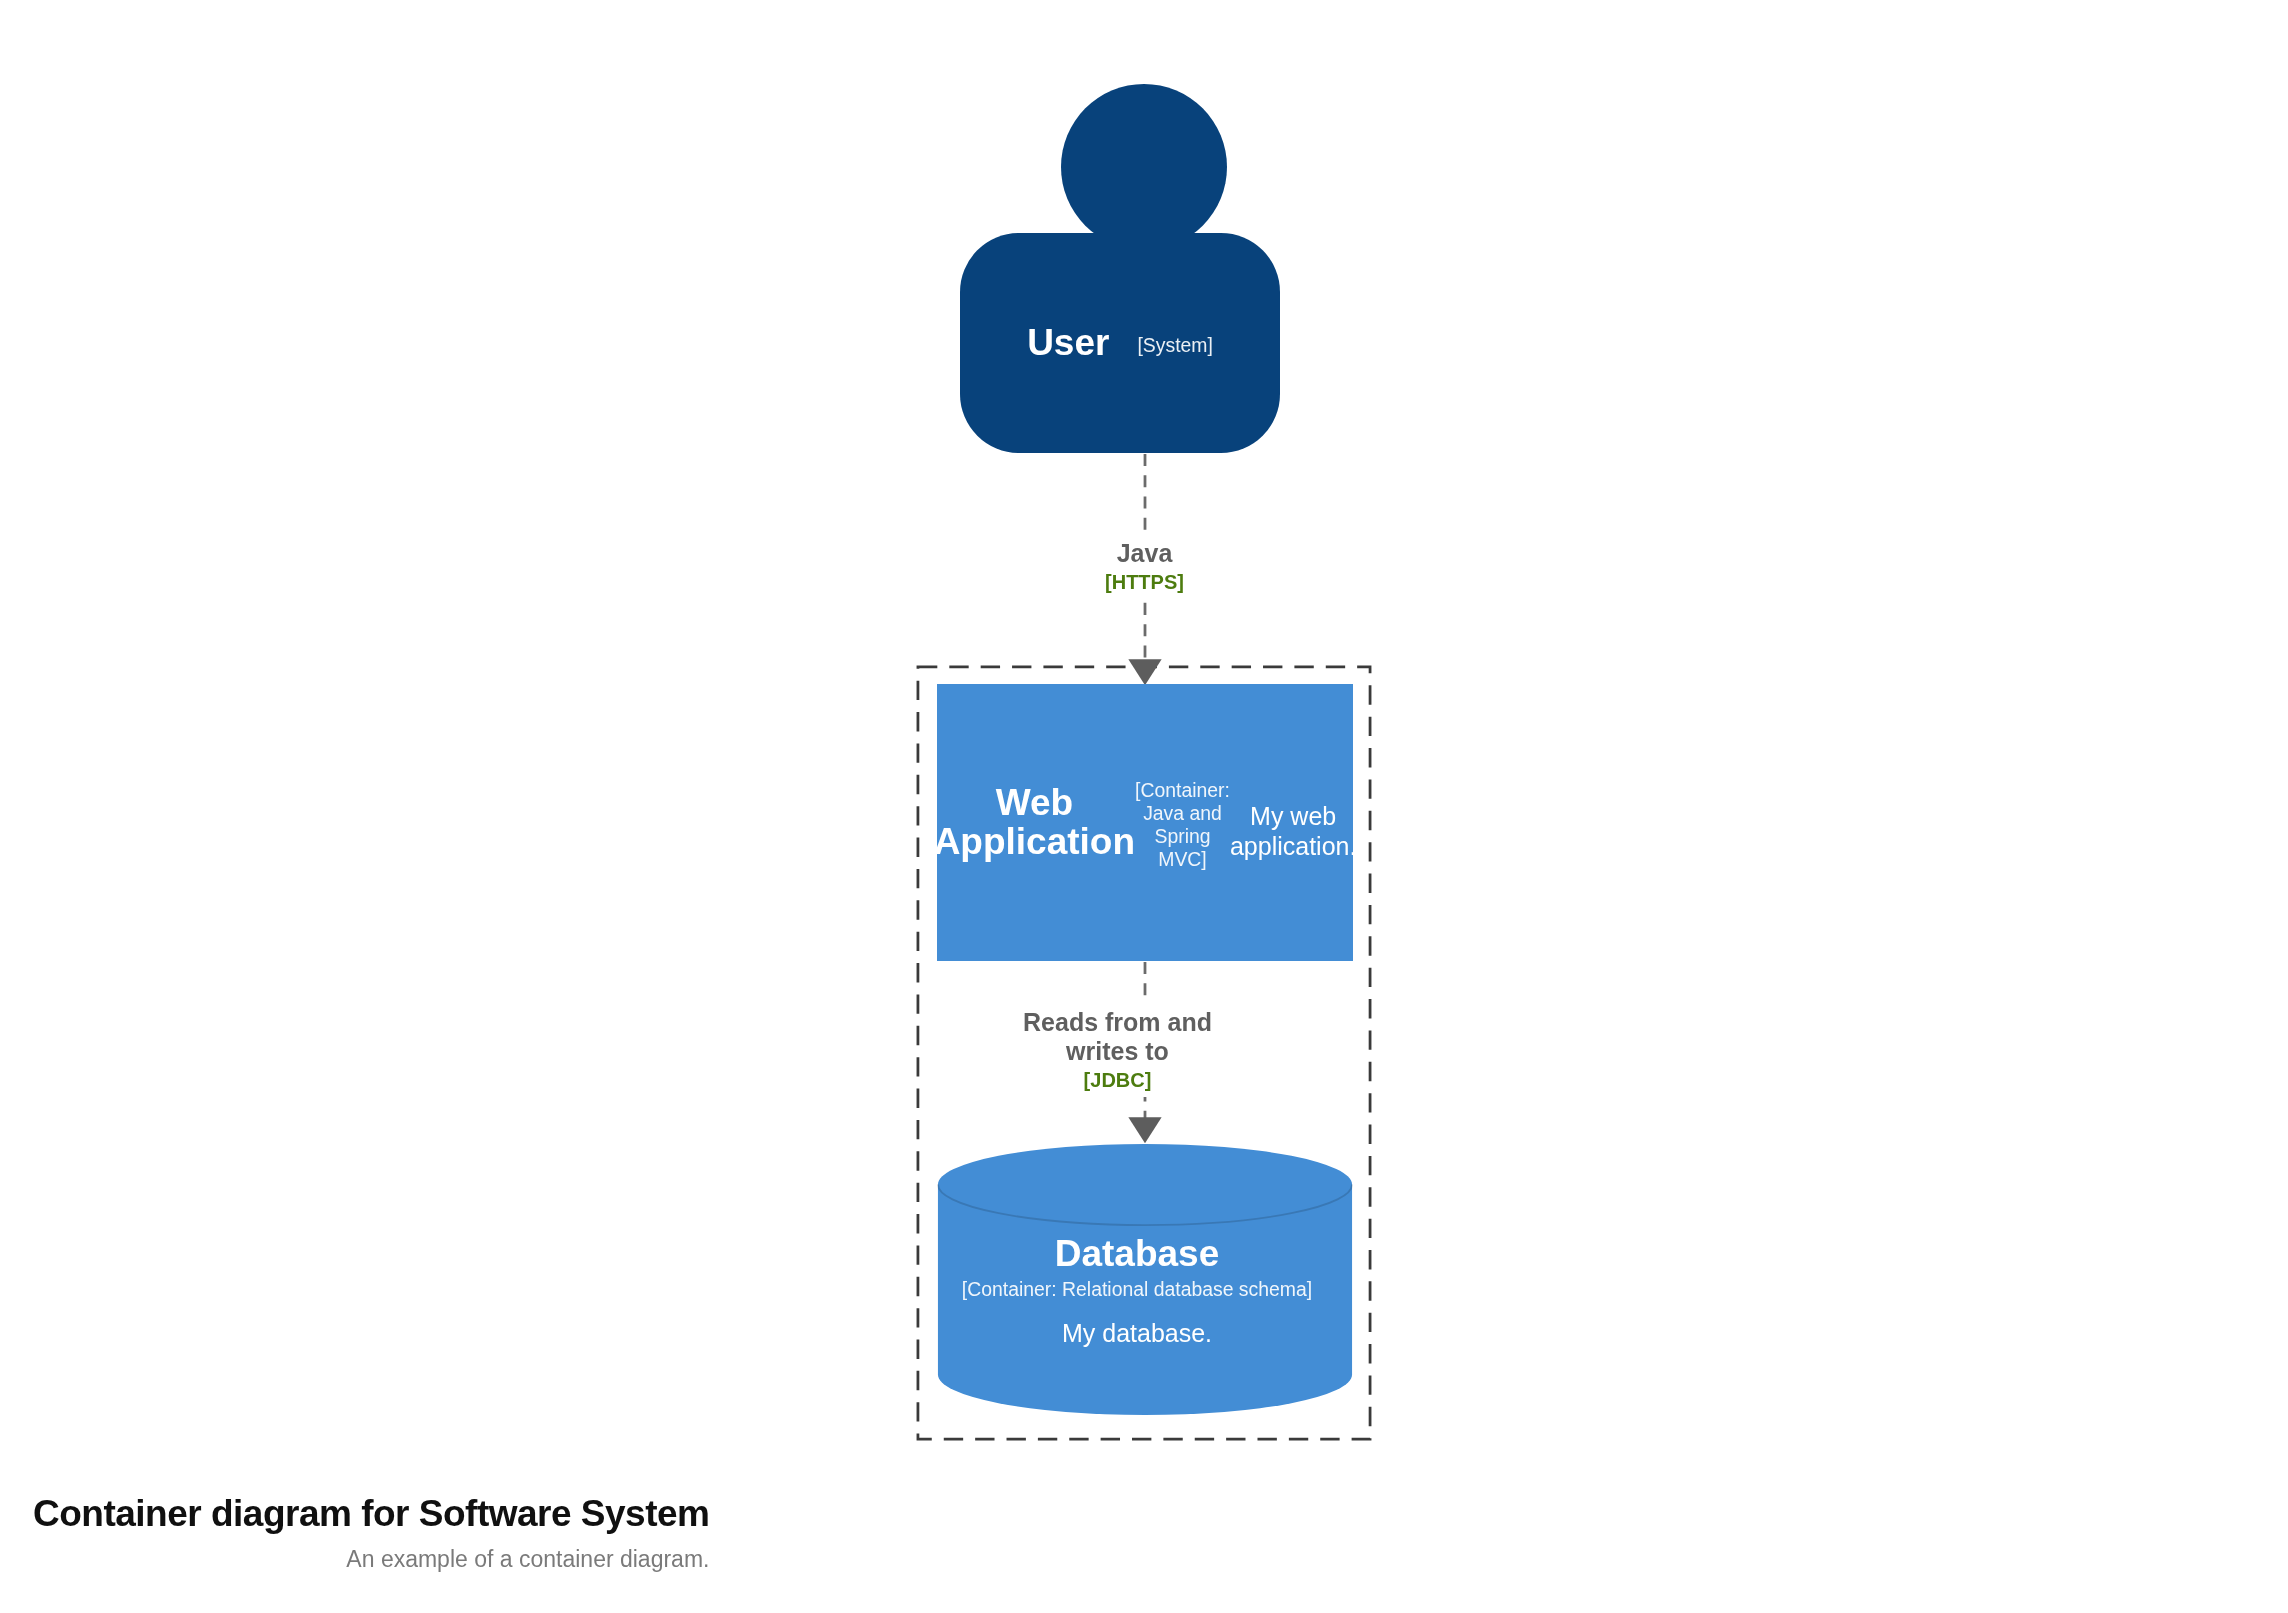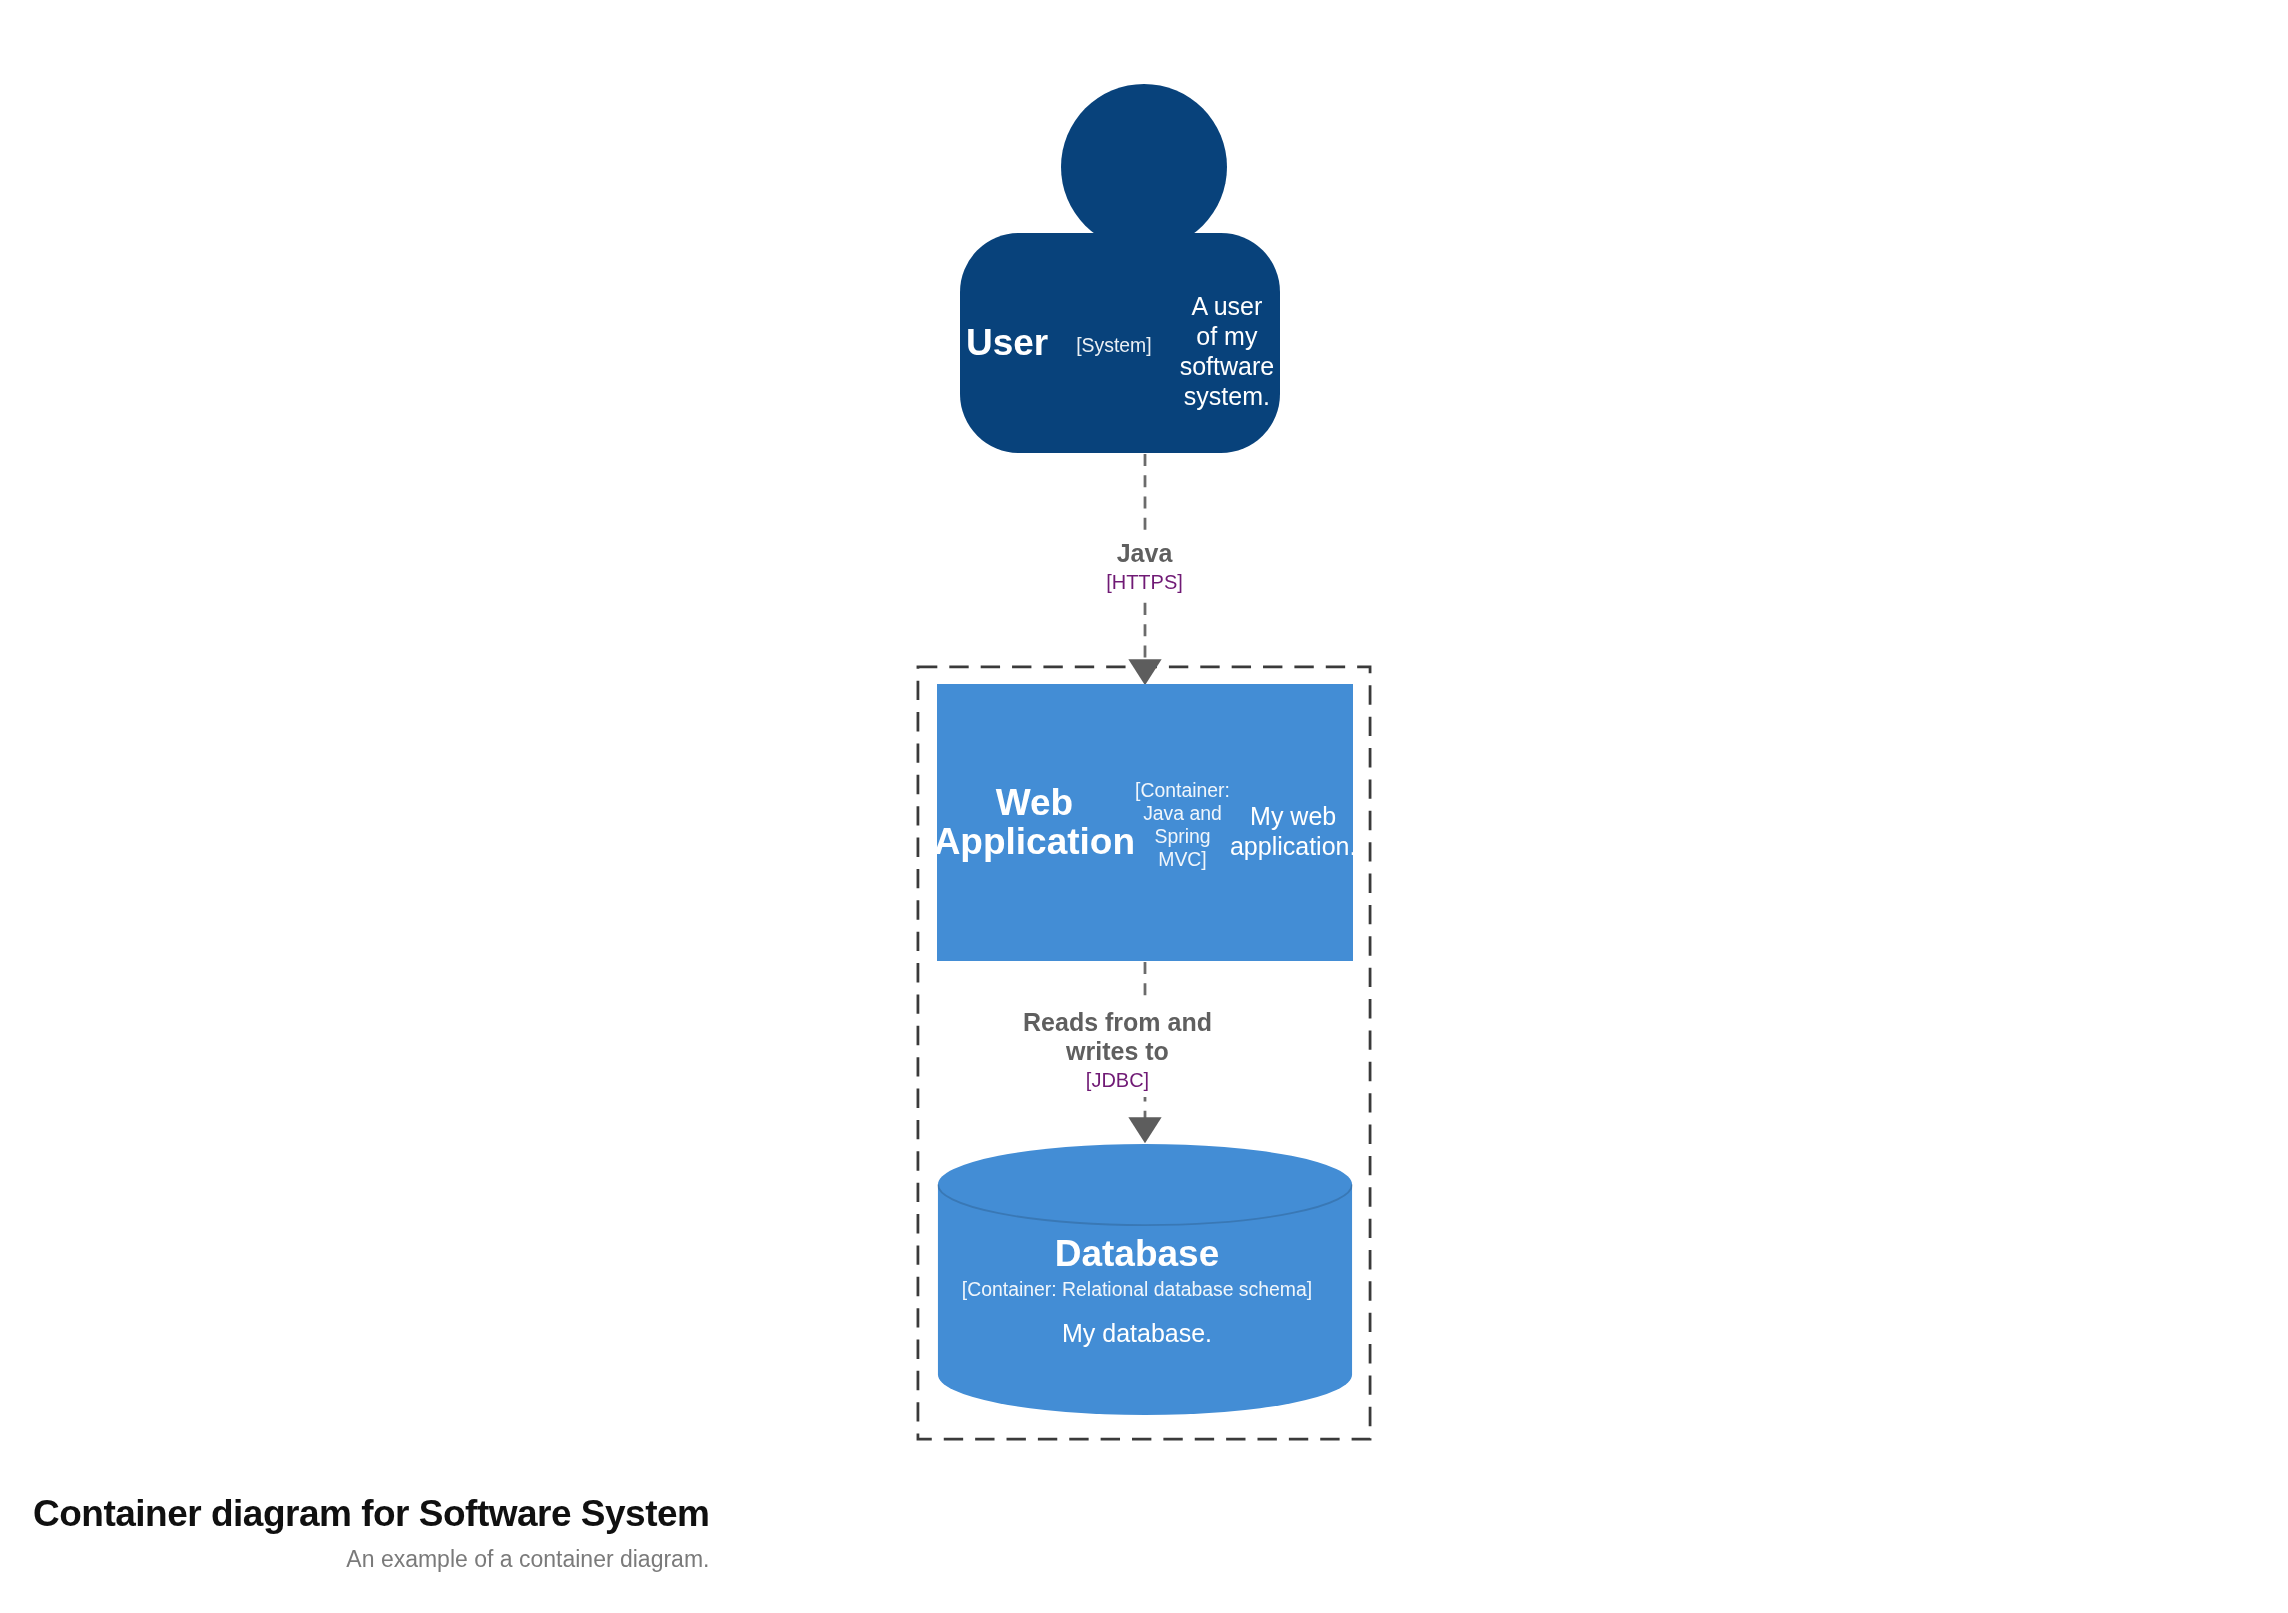--- a/index.html
+++ b/index.html
@@ -80,21 +80,21 @@
   .rel-label{
     position:absolute;
     background:#ffffff;
     text-align:center;
     color:#5f5f5f;
     padding:3.7px 7.4px;
   }
   .rel1-label{left:1043px;top:535px;width:203px;}
   .rel2-label{left:993px;top:1004px;width:249px;}
   .rel-name{font-size:25px;font-weight:bold;line-height:29px;color:#5f5f5f;}
-  .rel-tech{font-size:20px;line-height:26px;margin-top:1.8px;color:#701a75;}
+  .rel-tech{font-size:20px;line-height:26px;margin-top:1.8px;color:#4d7c0f;font-weight:bold;}
   
   .boundary{position:absolute;left:916px;top:665px;}
   .boundary rect{
     fill:none;
     stroke:var(--boundary);
     stroke-width:3;
     stroke-dasharray:21 13;
   }
   
   .footer{position:absolute;left:33px;top:1493px;}
@@ -129,21 +129,20 @@
   <svg class="rel rel2" width="50" height="183" viewBox="0 0 54 198">
     <line class="rel-line" x1="27" y1="0" x2="27" y2="192"></line>
     <polygon class="rel-arrow" points="9,168 45,168 27,196"></polygon>
   </svg>
 
   <div>
     <div class="person-head"></div>
     <div class="person-body">
       <div class="el-name">User</div>
       <div class="el-meta">[System]</div>
-      <div class="el-desc">A user of my software system.</div>
     </div>
   </div>
 
   <div class="rel-label rel1-label">
     <div class="rel-name">Java</div>
     <div class="rel-tech">[HTTPS]</div>
   </div>
 
   <div class="container-box">
     <div class="el-name">Web Application</div>

